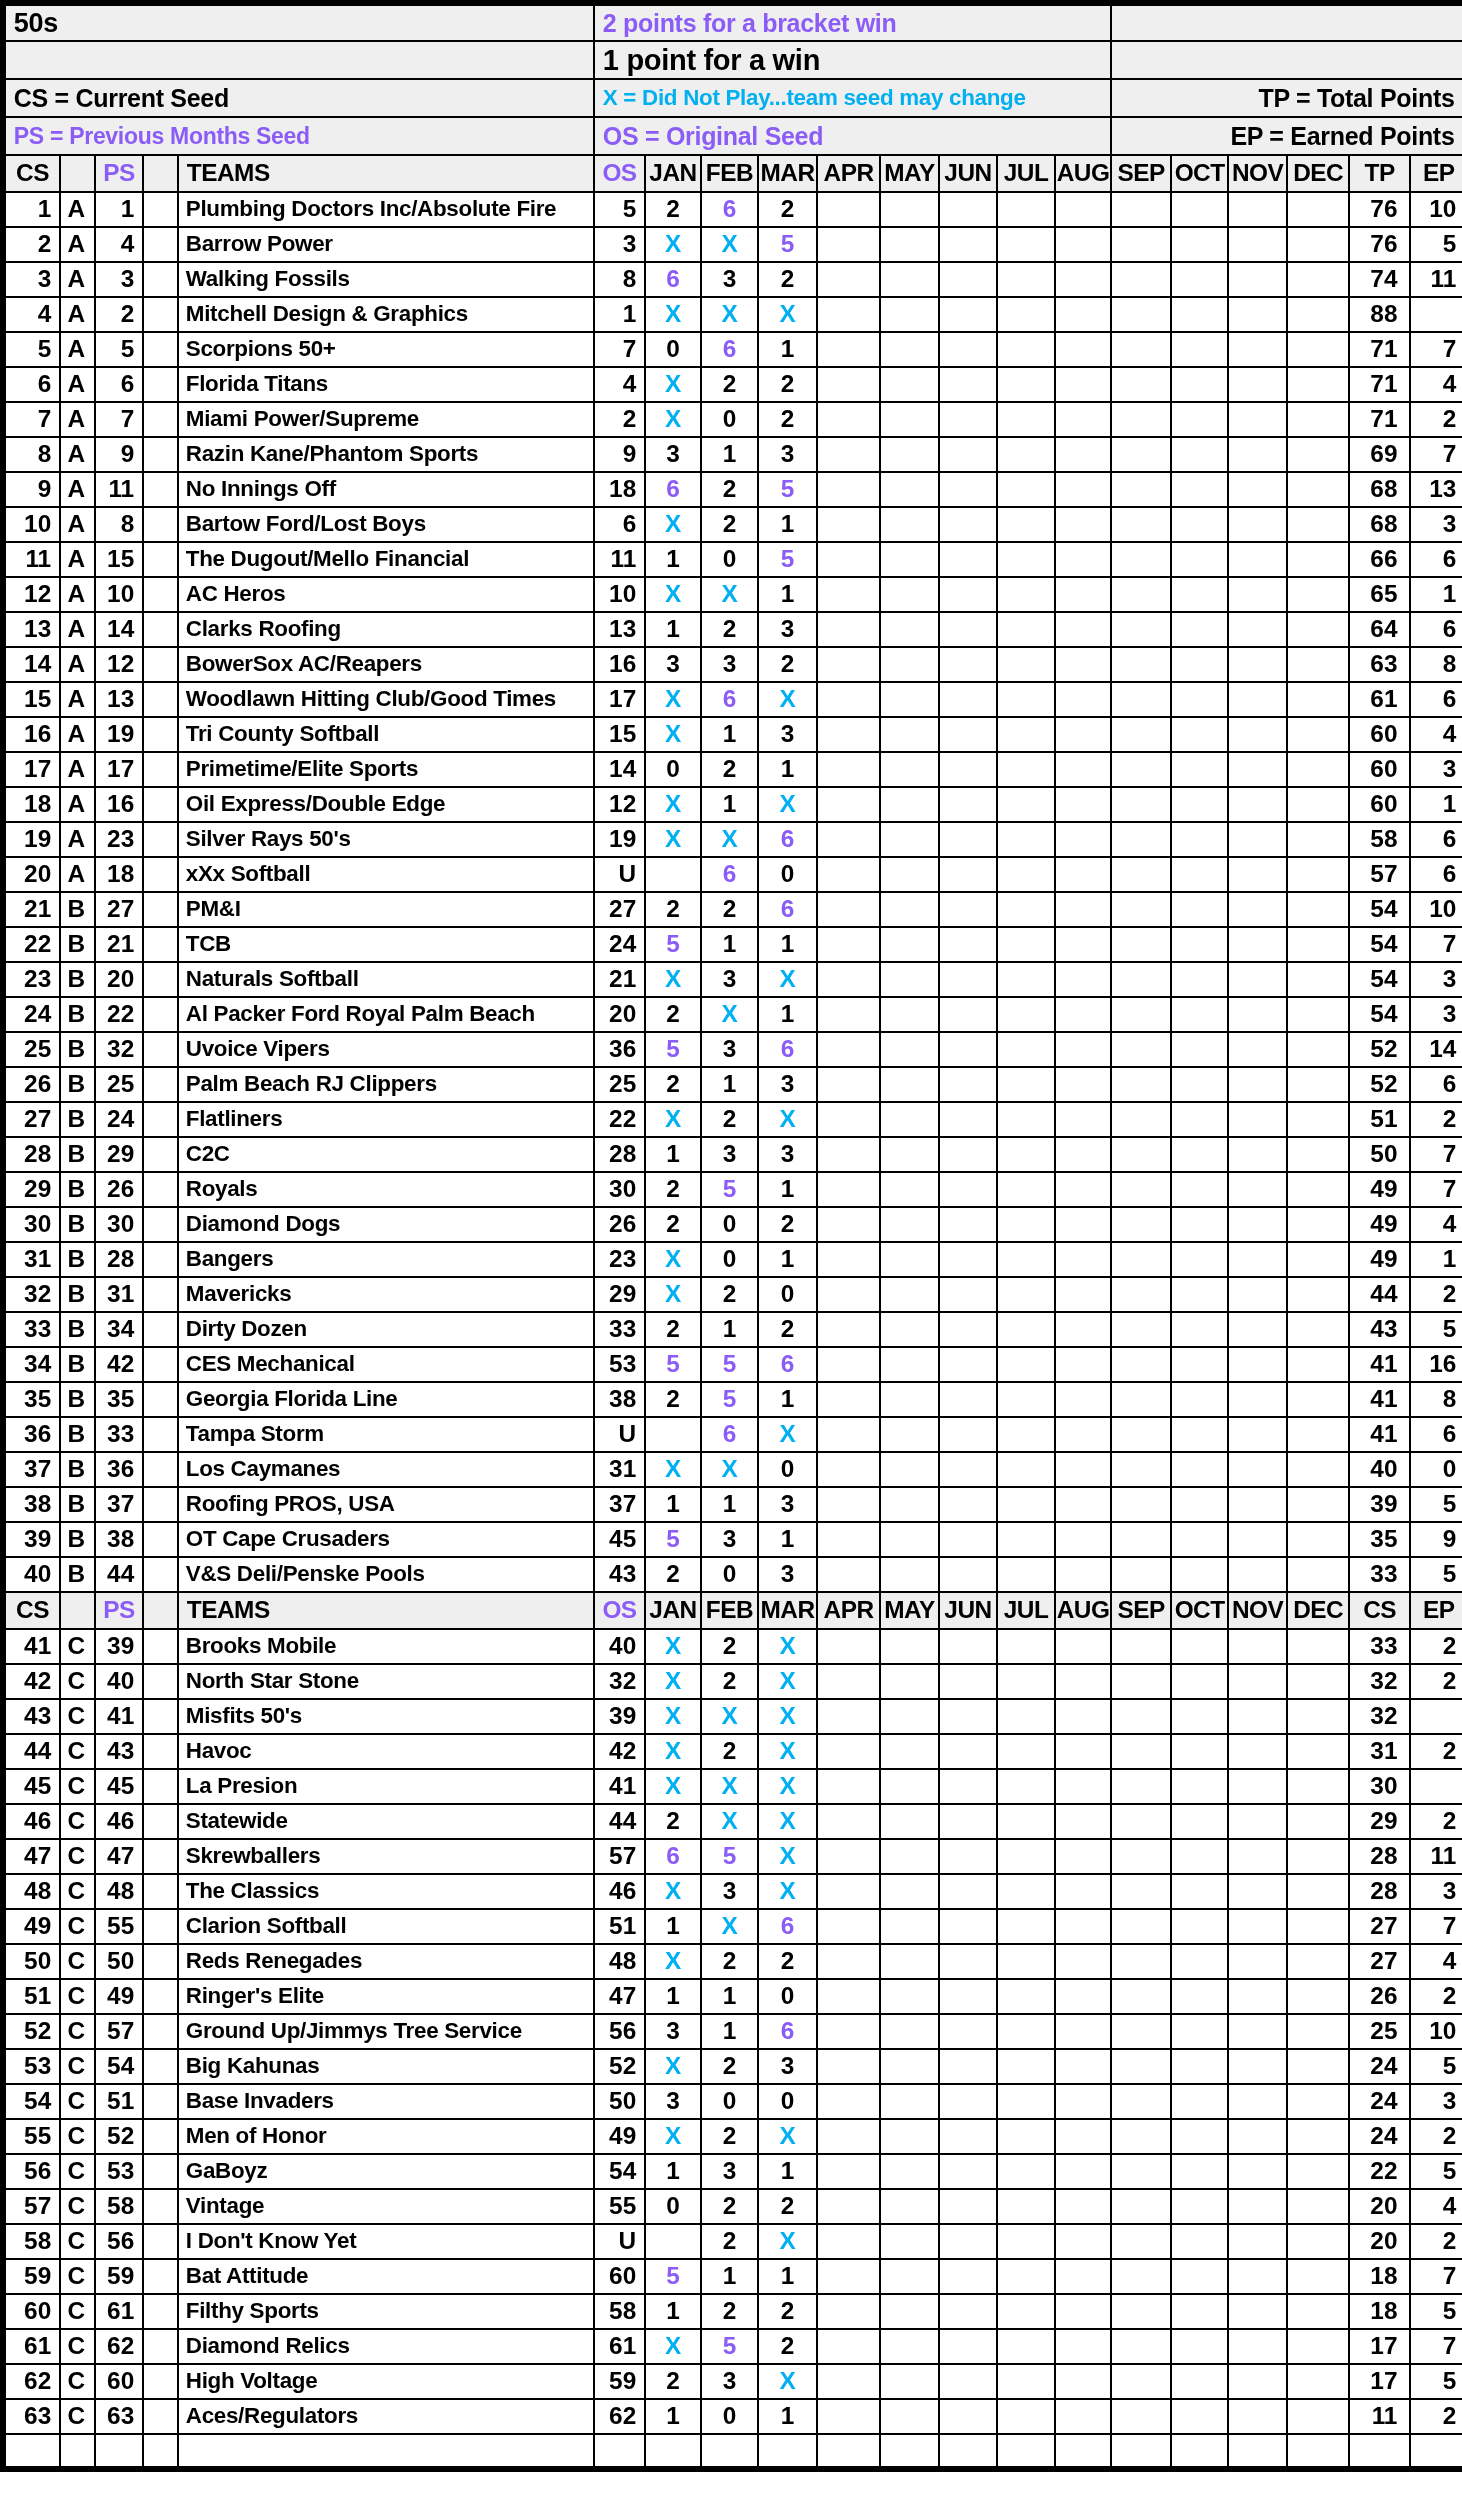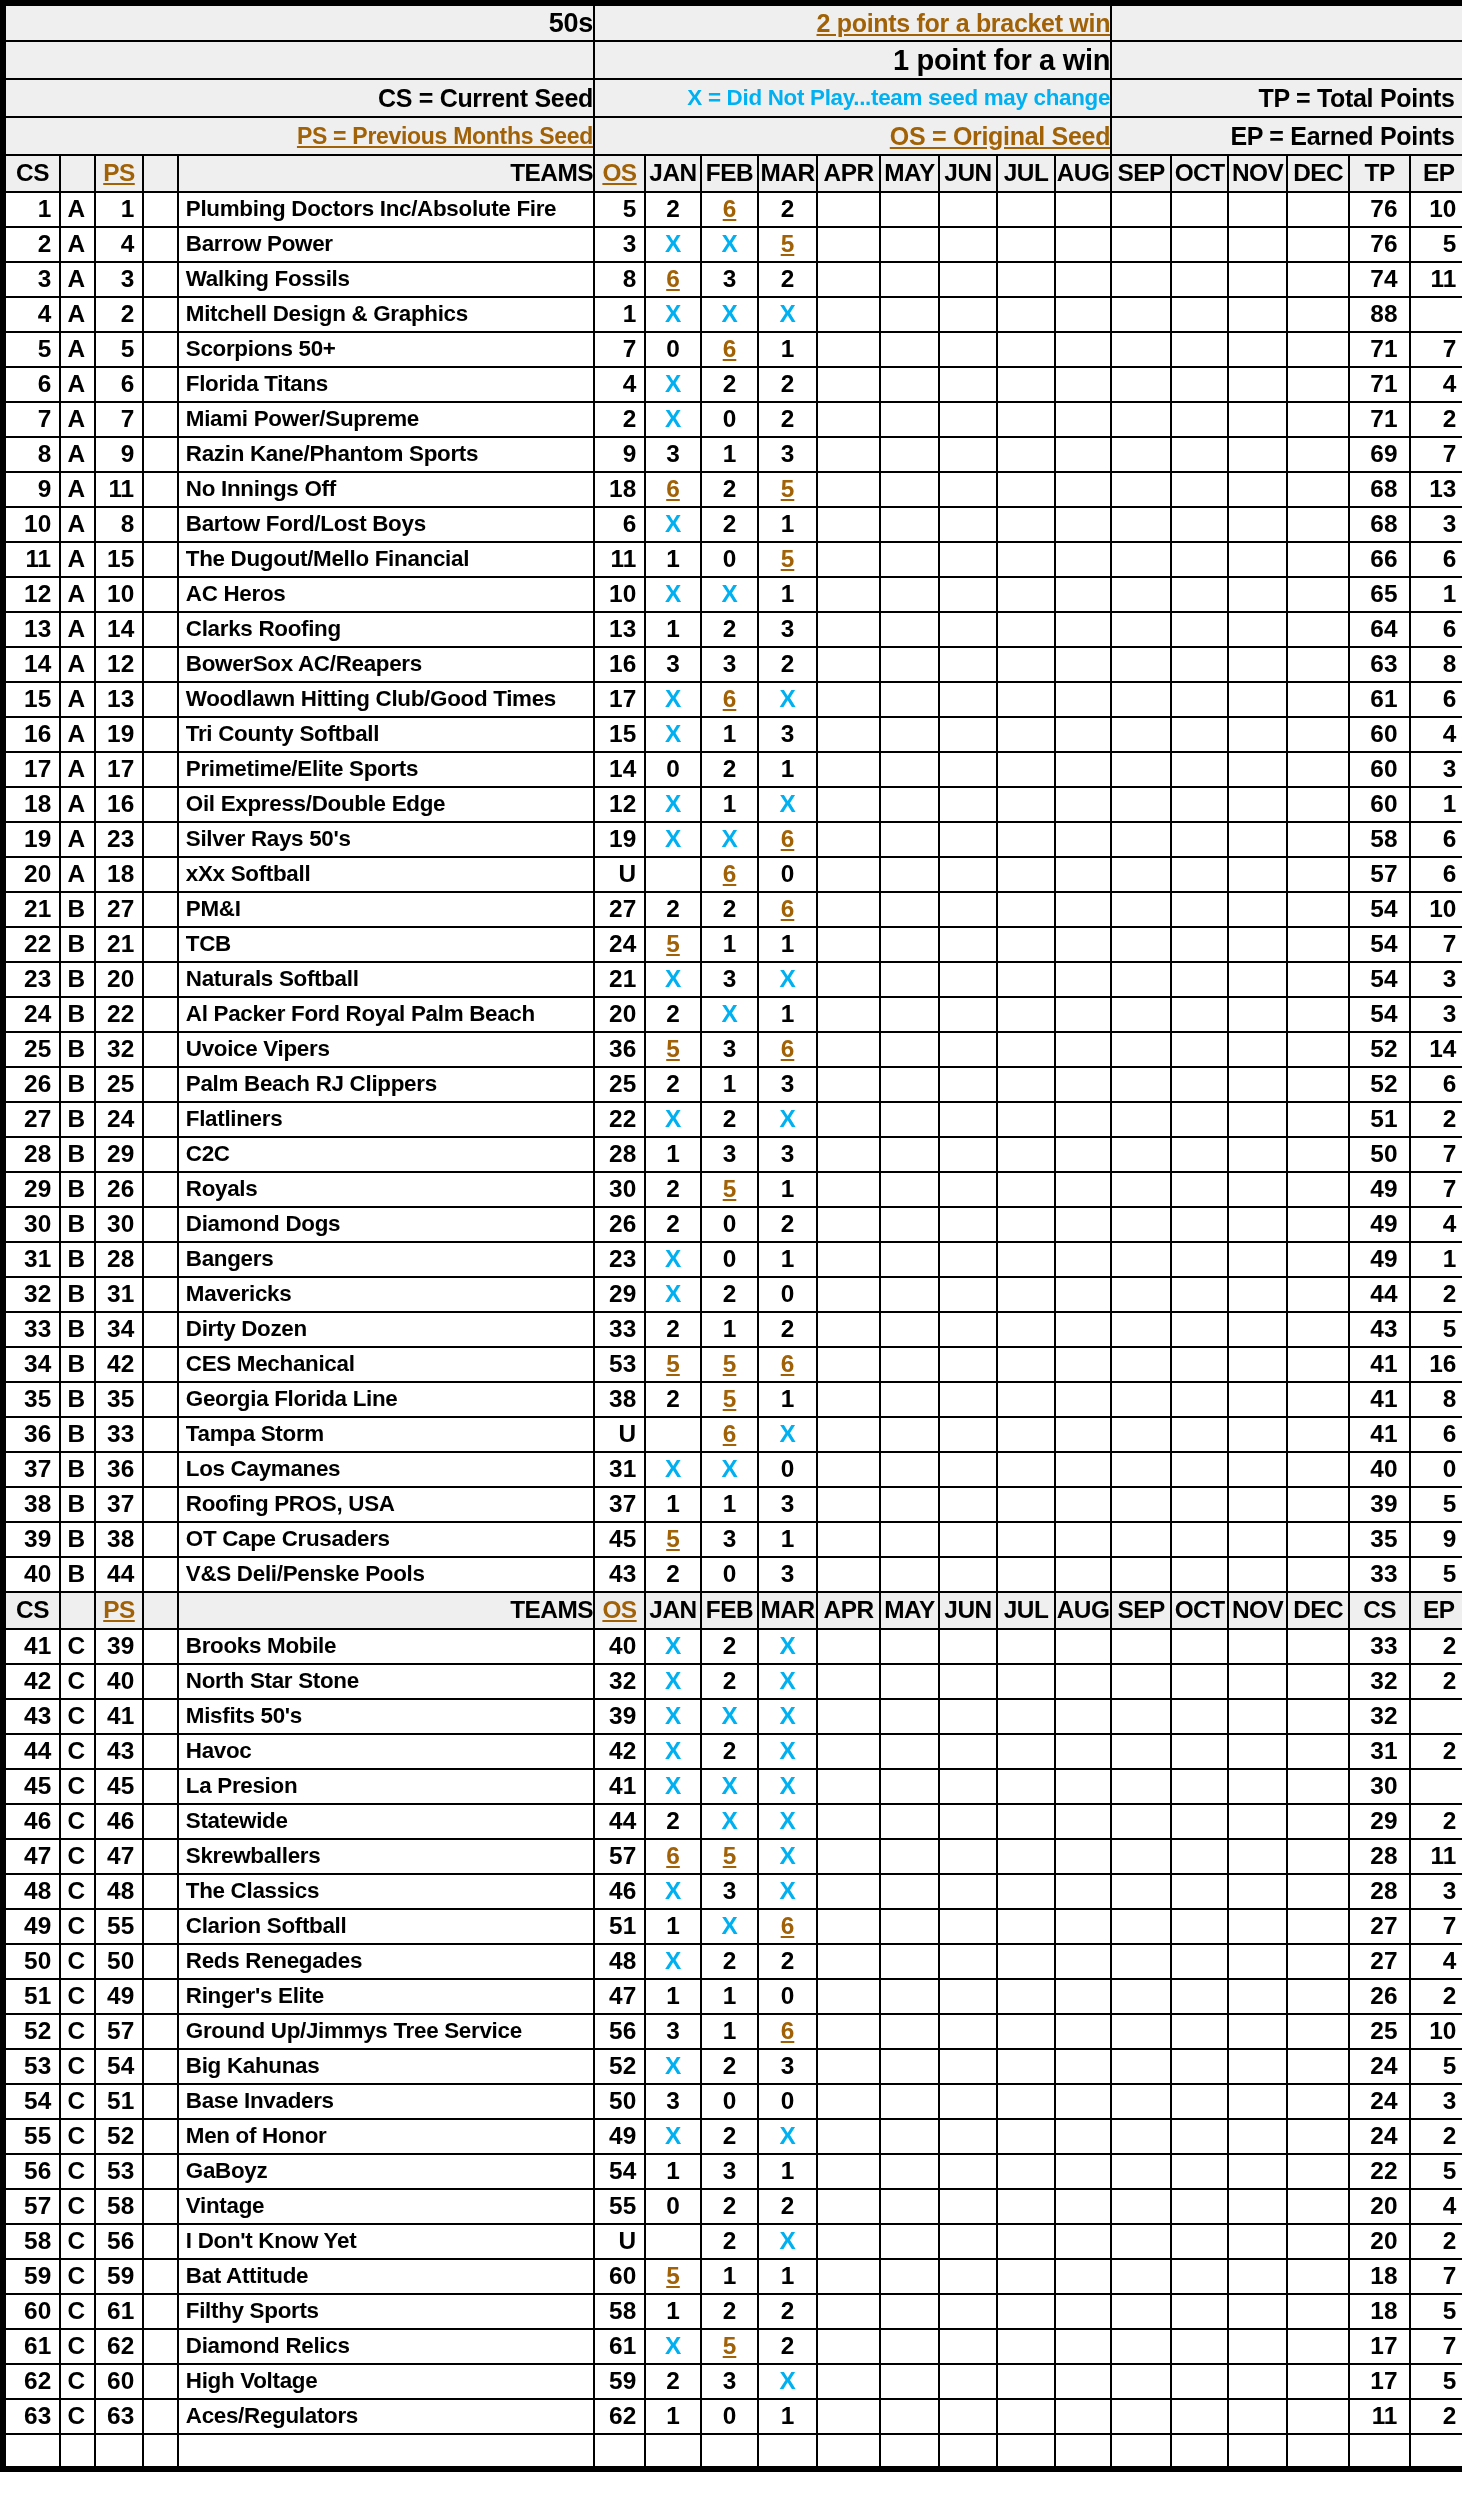--- a/index.html
+++ b/index.html
@@ -21,24 +21,24 @@
     padding:0;
     font-size:24.4px;
     line-height:1;
   }
   tr.legend1{height:45px;}
   tr.legend{height:38px;}
   tr.colhead{height:37px;}
   tr.data{height:35px;}
   tr.emptyrow{height:35px;}
   .bg{background:#efefef;}
-  .al{text-align:right;padding-left:7.8px;}
+  .al{text-align:left;padding-left:7.8px;}
   .ar{text-align:right;padding-right:7.8px;}
   .ac{text-align:center;}
-  .red{color:#a16207;text-decoration:underline;}
+  .red{color:#8b5cf6;}
   .cyan{color:#00B0F0;margin-top:12px;}
   .legend td{font-size:22.4px;letter-spacing:-0.3px;}
   .colhead td{font-size:24.4px;letter-spacing:-0.5px;}
   td.teamcell{font-size:22.4px;letter-spacing:-0.3px;padding-left:6.8px;text-align:left;}
   td.tpcell{padding-right:11.7px;}
   td.epcell{padding-right:9.8px;}
   td.divcell{padding-right:8.8px;}
   td.legend-right{padding-right:11.7px;}
 </style>
 </head>

